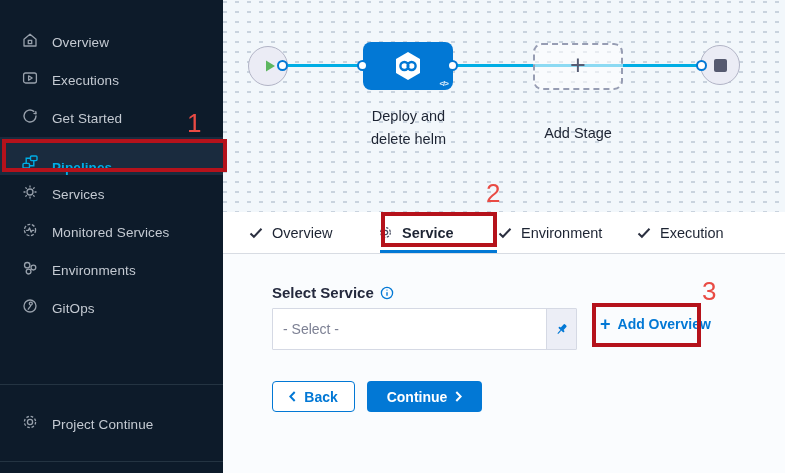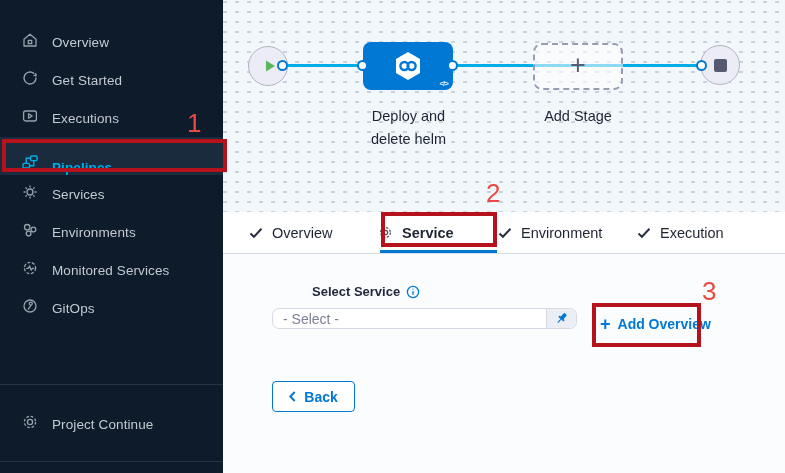--- a/index.html
+++ b/index.html
@@ -33,22 +33,22 @@
   
   .tabbar { position:absolute; left:223px; top:212px; width:562px; height:42px; background:#fff; border-bottom:1px solid #d8dce3; }
   .tab { position:absolute; top:0; height:41px; display:flex; align-items:center; gap:9px; cursor:pointer; }
   .tab .tlbl { font-size:14.5px; color:#1d2433; font-weight:500; }
   .tab.active .tlbl { font-weight:700; }
   .tab-underline { position:absolute; left:157px; top:38px; width:117px; height:3px; background:#0278d5; }
 
   
   .content { position:absolute; left:223px; top:254px; width:562px; height:219px; background:#fafcfe; }
   .field-label-row { position:absolute; left:49px; top:30px; display:flex; align-items:center; gap:6px; }
-  .field-label { font-size:13px; font-weight:700; color:#24293d;margin-left:40px; }
-  .input-group { position:absolute; left:49px; top:54px; width:305px; height:21px; display:flex; border:1px solid #d5d9e4; border-radius:7px; background:#fff; overflow:hidden; }
+  .field-label { font-size:15px; font-weight:700; color:#24293d; }
+  .input-group { position:absolute; left:49px; top:54px; width:305px; height:42px; display:flex; border:1px solid #d5d9e4; border-radius:1px; background:#fff; overflow:hidden; }
   .input-group input { flex:1; border:none; outline:none; padding:0 10px; font-size:14px; color:#24293d; font-family:"Liberation Sans",sans-serif; background:transparent; }
   .input-group input::placeholder { color:#7d8194; }
   .pin-addon { width:30px; background:#eceef6; border-left:1px solid #d5d9e4; display:flex; align-items:center; justify-content:center; cursor:pointer; }
   .add-service { position:absolute; left:377px; top:54px; height:31px; display:flex; align-items:center; gap:7px; cursor:pointer; }
   .add-service .plus { font-size:18px; font-weight:700; color:#0278d5; line-height:1; }
   .add-service .aslbl { font-size:14px; font-weight:700; color:#0278d5; }
   .btn { position:absolute; top:127px; height:31px; border-radius:4px; display:flex; align-items:center; justify-content:center; gap:8px; font-size:14px; font-weight:700; cursor:pointer; }
   .btn-back { left:49px; width:83px; background:#fff; border:1.5px solid #0278d5; color:#0278d5; }
   .btn-continue { left:144px; width:115px; background:#0278d5; border:none; color:#fff; }
 
@@ -68,36 +68,36 @@
         <svg width="18" height="18" viewBox="0 0 18 18" fill="none" stroke="#98a1ac" stroke-width="1.3">
           <path d="M3 8.2 9 3.2l6 5V15H3z" stroke-linejoin="round"></path>
           <rect x="7.3" y="9.4" width="3.4" height="3.2"></rect>
         </svg>
       </span>
       <span class="lbl">Overview</span>
     </div>
 
     <div class="side-item">
       <span>
+        <svg width="18" height="18" viewBox="0 0 18 18" fill="none" stroke="#98a1ac" stroke-width="1.3">
+          <rect x="2.6" y="4" width="12.8" height="10" rx="2"></rect>
+          <path d="M7.6 6.8l3.6 2.2-3.6 2.2z" stroke-linejoin="round"></path>
+        </svg>
+      </span>
+      <span class="lbl">Executions</span>
+    </div>
+
+    <div class="side-item">
+      <span>
         <svg width="18" height="18" viewBox="0 0 18 18" fill="none" stroke="#98a1ac" stroke-width="1.4">
           <path d="M15 9a6 6 0 1 1-2.2-4.65" stroke-linecap="round"></path>
           <path d="M14.8 4.6l.3 2.1-2.1-.3" stroke-linecap="round" stroke-linejoin="round"></path>
         </svg>
       </span>
       <span class="lbl">Get Started</span>
-    </div>
-
-    <div class="side-item">
-      <span>
-        <svg width="18" height="18" viewBox="0 0 18 18" fill="none" stroke="#98a1ac" stroke-width="1.3">
-          <rect x="2.6" y="4" width="12.8" height="10" rx="2"></rect>
-          <path d="M7.6 6.8l3.6 2.2-3.6 2.2z" stroke-linejoin="round"></path>
-        </svg>
-      </span>
-      <span class="lbl">Executions</span>
     </div>
 
     <div class="side-item active">
       <span>
         <svg width="18" height="18" viewBox="0 0 18 18" fill="none" stroke="#00ade4" stroke-width="1.4">
           <rect x="9.5" y="3" width="6.5" height="4.6" rx="1"></rect>
           <rect x="2" y="10.4" width="6.5" height="4.6" rx="1"></rect>
           <path d="M9.5 5.3H5.2v5.1M8.5 12.7h4.3V7.6"></path>
         </svg>
       </span>
@@ -110,36 +110,36 @@
           <circle cx="9" cy="9" r="3"></circle>
           <path d="M9 2.5v2M9 13.5v2M2.5 9h2M13.5 9h2M4.4 4.4l1.4 1.4M12.2 12.2l1.4 1.4M13.6 4.4l-1.4 1.4M5.8 12.2l-1.4 1.4"></path>
         </svg>
       </span>
       <span class="lbl">Services</span>
     </div>
 
     <div class="side-item">
       <span>
         <svg width="18" height="18" viewBox="0 0 18 18" fill="none" stroke="#98a1ac" stroke-width="1.3">
+          <circle cx="9" cy="9" r="5.6" stroke-dasharray="3 1.6"></circle>
+          <path d="M5.6 9.3h1.8l1.1-2.4 1.6 4.2 1.2-1.8h1.4" stroke-linejoin="round" stroke-linecap="round"></path>
+        </svg>
+      </span>
+      <span class="lbl">Monitored Services</span>
+    </div>
+
+    <div class="side-item">
+      <span>
+        <svg width="18" height="18" viewBox="0 0 18 18" fill="none" stroke="#98a1ac" stroke-width="1.3">
           <circle cx="6.2" cy="6.2" r="2.7"></circle>
           <circle cx="12.4" cy="8.6" r="2.4"></circle>
           <circle cx="7.6" cy="12.6" r="2.4"></circle>
         </svg>
       </span>
       <span class="lbl">Environments</span>
-    </div>
-
-    <div class="side-item">
-      <span>
-        <svg width="18" height="18" viewBox="0 0 18 18" fill="none" stroke="#98a1ac" stroke-width="1.3">
-          <circle cx="9" cy="9" r="5.6" stroke-dasharray="3 1.6"></circle>
-          <path d="M5.6 9.3h1.8l1.1-2.4 1.6 4.2 1.2-1.8h1.4" stroke-linejoin="round" stroke-linecap="round"></path>
-        </svg>
-      </span>
-      <span class="lbl">Monitored Services</span>
     </div>
 
 
     <div class="side-item">
       <span>
         <svg width="18" height="18" viewBox="0 0 18 18" fill="none" stroke="#98a1ac" stroke-width="1.3">
           <circle cx="9" cy="9" r="6"></circle>
           <circle cx="9.8" cy="6.6" r="1.5"></circle>
           <path d="M9.8 8.1c0 2.4-2.6 2.2-2.6 4.6"></path>
         </svg>
@@ -184,21 +184,21 @@
       </span>
       <span class="code-glyph">&lt;/&gt;</span>
     </div>
     <div class="node-dot" style="left:134px; top:60px;"></div>
     <div class="node-dot" style="left:224px; top:60px;"></div>
     <div class="node-label" style="left:128px; top:105px; width:115px;">Deploy and delete helm</div>
 
     <div class="add-stage">
       <span class="plus">+</span>
     </div>
-    <div class="node-label" style="left:310px; top:105px; width:90px;">Add Stage</div>
+    <div class="node-label" style="left:310px; top:122px; width:90px;">Add Stage</div>
 
     <div class="node-dot" style="left:473px; top:60px;"></div>
     <div class="round-node" style="left:477px; top:45px;">
       <span class="stop-square"></span>
     </div>
   </div>
 
   <div class="tabbar">
     <div class="tab" style="left:26px">
       <span style="display:flex;">
@@ -267,20 +267,28 @@
     </div>
 
     <div class="btn btn-back">
       <span style="display:flex;">
         <svg width="7" height="11" viewBox="0 0 7 11" fill="none">
             <path d="M5.7 1 1.3 5.5 5.7 10" stroke="#0278d5" stroke-width="2"></path>
           </svg>
       </span>
       <span>Back</span>
     </div>
+    <div class="btn btn-continue">
+      <span>Continue</span>
+      <span style="display:flex;">
+        <svg width="7" height="11" viewBox="0 0 7 11" fill="none">
+            <path d="M1.3 1l4.4 4.5L1.3 10" stroke="#ffffff" stroke-width="2"></path>
+          </svg>
+      </span>
+    </div>
   </div>
 
   <div class="anno-num" style="left:187px; top:110px;">1</div>
   <div class="anno-box" style="left:2px; top:139px; width:225px; height:33px;"></div>
 
   <div class="anno-num" style="left:486px; top:180px;">2</div>
   <div class="anno-box" style="left:381px; top:212px; width:116px; height:35px;"></div>
 
   <div class="anno-num" style="left:702px; top:278px;">3</div>
   <div class="anno-box" style="left:592px; top:303px; width:109px; height:44px;"></div>

